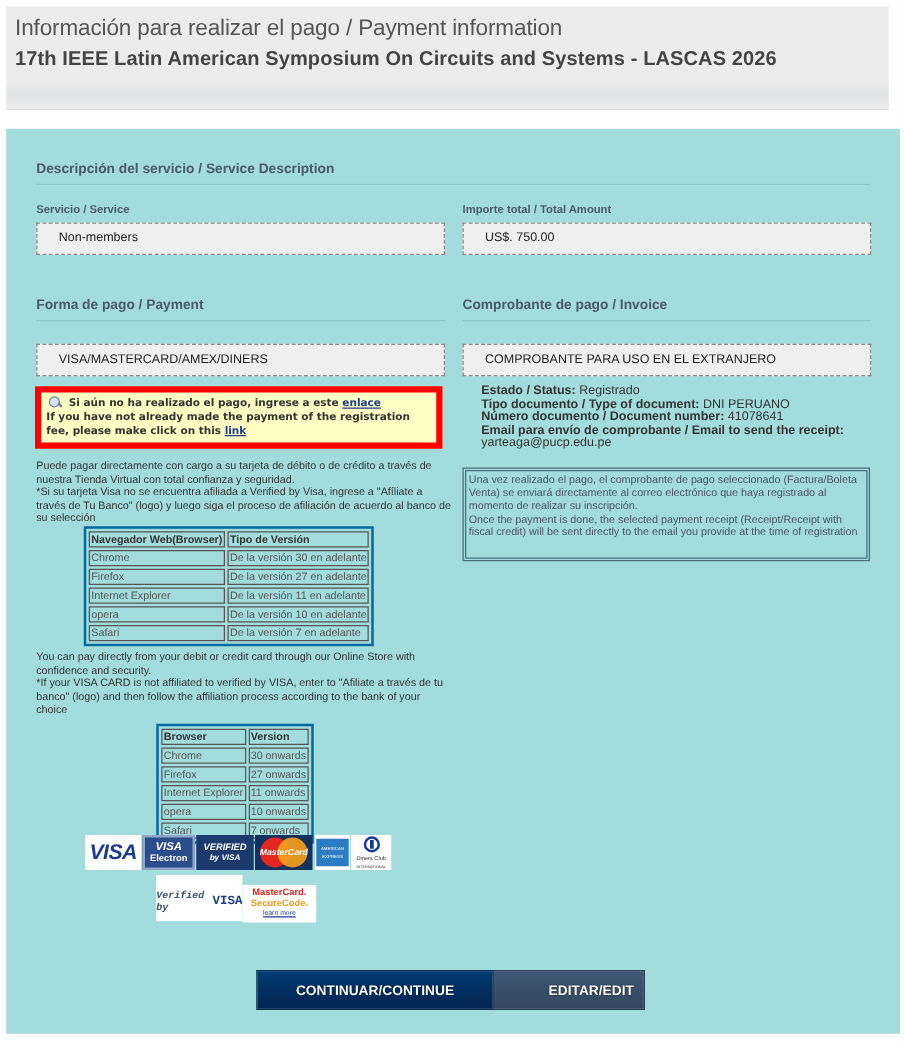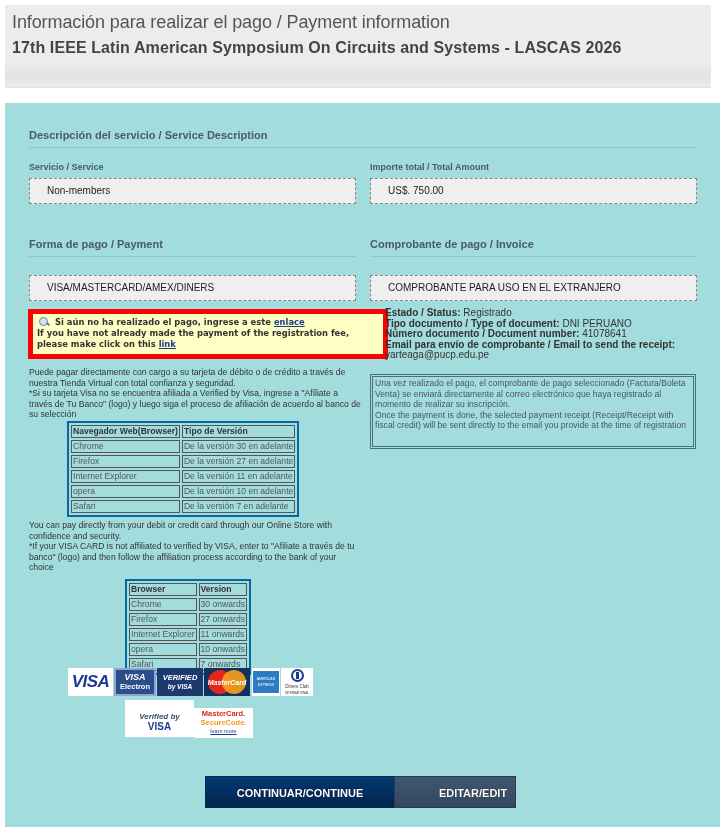--- a/index.html
+++ b/index.html
@@ -24,21 +24,21 @@
     border-bottom: 1px solid #8cc7c9; padding-bottom: 6px;
   }
   .field-label { position: absolute; font-size: 9px; font-weight: bold; color: #4a5a66; }
   .field {
     position: absolute; height: 26px; background: #efefef;
     border: 1px dashed #888; font-size: 10px; color: #222;
     padding-left: 17px; line-height: 24px;
   }
 
   .alert {
-    position: absolute; left: 23px; top: 206px; width: 360px; height: 50px;
+    position: absolute; left: 23px; top: 206px; width: 326px; height: 50px;
     border: 5px solid #ff0000; background: #ffffc4;
     font-family: "DejaVu Sans", sans-serif; font-size: 8.4px; font-weight: bold; color: #333;
     padding: 3px 4px; line-height: 11px;
   }
   .alert a { color: #1a3d8f; text-decoration: underline; }
   .alert .mag { display: inline-block; width: 11px; height: 9px; vertical-align: top; margin-right: 5px; position: relative; }
   .alert .mag::before { content: ""; position: absolute; left: 0; top: 0; width: 7px; height: 7px; border: 1.5px solid #6a7fa8; border-radius: 50%; background: #d7e3f7; }
   .alert .mag::after { content: ""; position: absolute; left: 7px; top: 6px; width: 4px; height: 2px; background: #6a7fa8; transform: rotate(45deg); }
 
   .para { position: absolute; font-size: 8.6px; color: #333; line-height: 10.5px; }
@@ -187,21 +187,21 @@
     <div style="width:26px; height:22px; background:#2b7cc3; color:#fff; font-size:3.5px; text-align:center; line-height:6px; padding-top:5px;">AMERICAN EXPRESS</div>
   </div>
   <div class="logo" style="left:276px; top:565px; width:32px; height:28px; flex-direction:column; line-height:6px;">
     <div style="width:13px; height:13px; border:2px solid #1a3b8f; border-radius:50%; margin-bottom:2px; position:relative;">
       <div style="position:absolute; left:3px; top:1px; width:3px; height:7px; background:#1a3b8f;"></div>
     </div>
     <span style="font-size:4.5px; color:#333;">Diners Club</span>
     <span style="font-size:3px; color:#333;">INTERNATIONAL</span>
   </div>
 
-  <div class="logo" style="left:120px; top:597px; width:69px; height:37px; flex-direction:column; line-height:10px; padding-top:6px;">
+  <div class="logo" style="left:120px; top:597px; width:69px; height:37px; flex-direction:row; line-height:10px; padding-top:6px;font-family:Liberation Mono, monospace;">
     <span style="font-weight:bold; font-style:italic; font-size:8px; color:#3d4d6a;">Verified by</span>
     <span style="font-weight:bold; font-size:10px; color:#1a3b8f;">VISA</span>
   </div>
   <div class="logo" style="left:189px; top:605px; width:59px; height:30px; flex-direction:column; line-height:8.5px;text-align:center;">
     <span style="font-weight:bold; font-size:7.5px; color:#d8261c;">MasterCard.</span>
     <span style="font-weight:bold; font-size:7.5px; color:#f59a1b;">SecureCode.</span>
     <a href="#" style="font-size:5.5px; color:#1a3b8f; text-decoration:underline;">learn more</a>
   </div>
 
   <div class="status">

